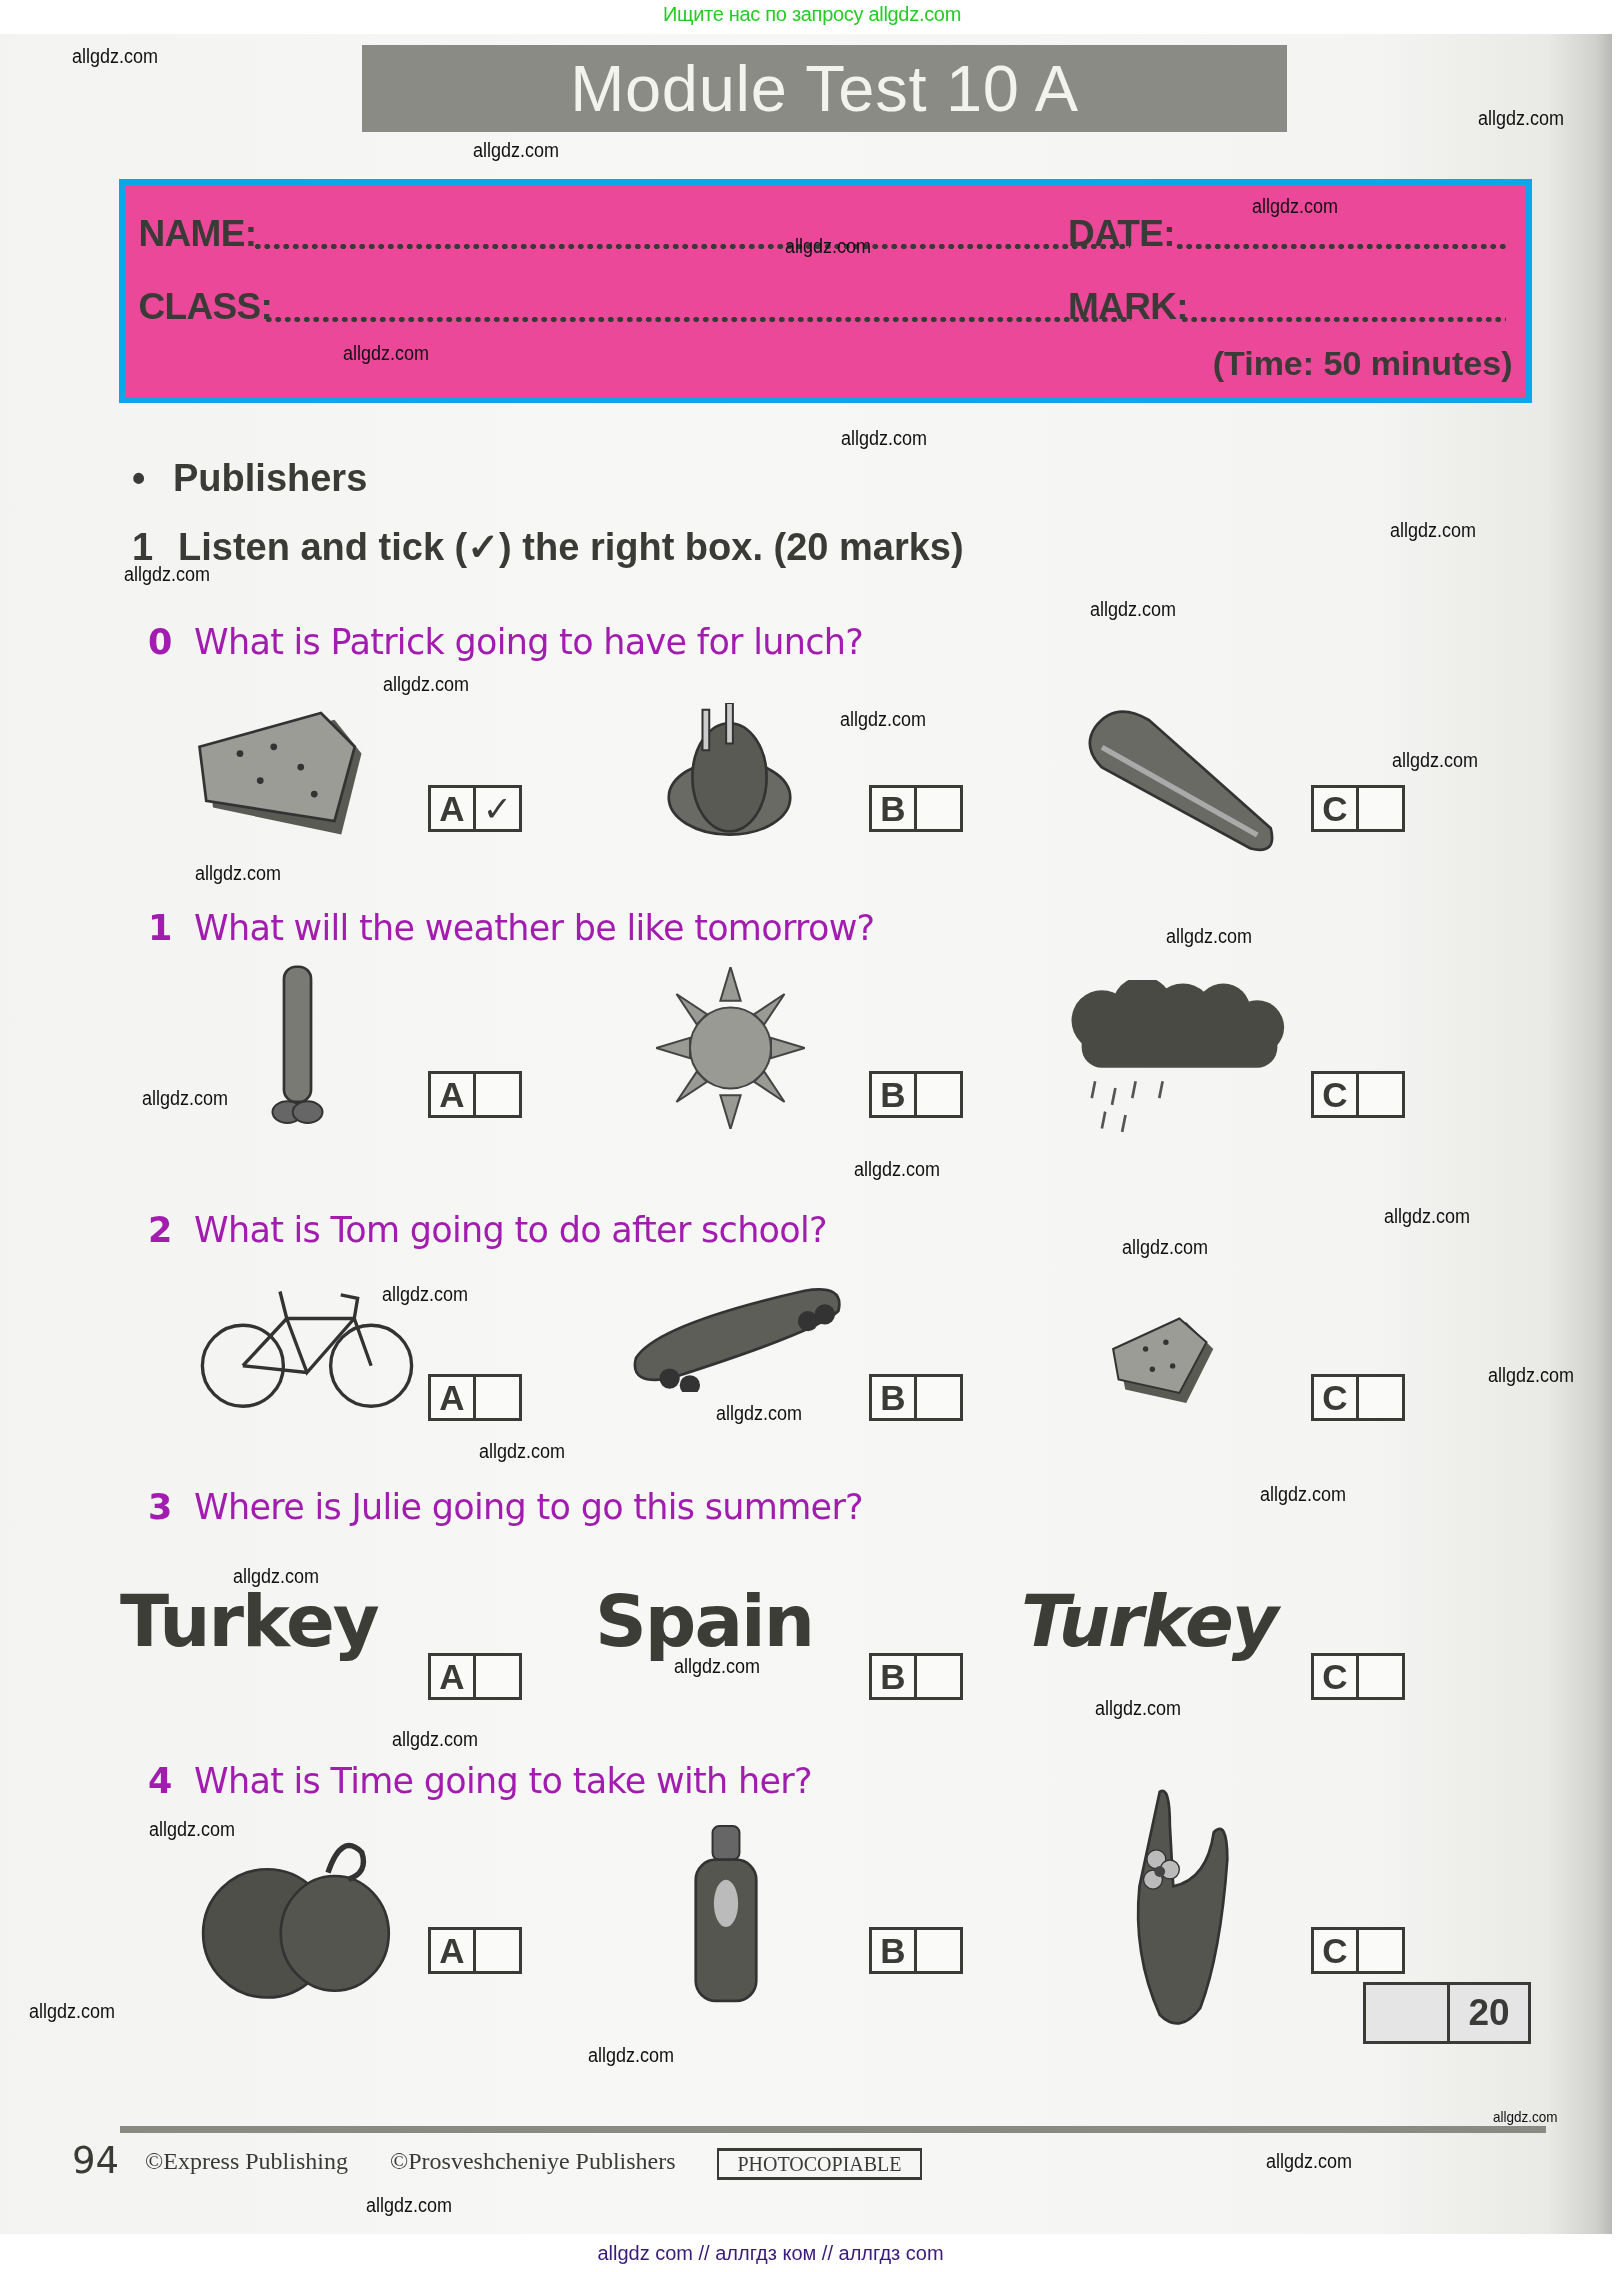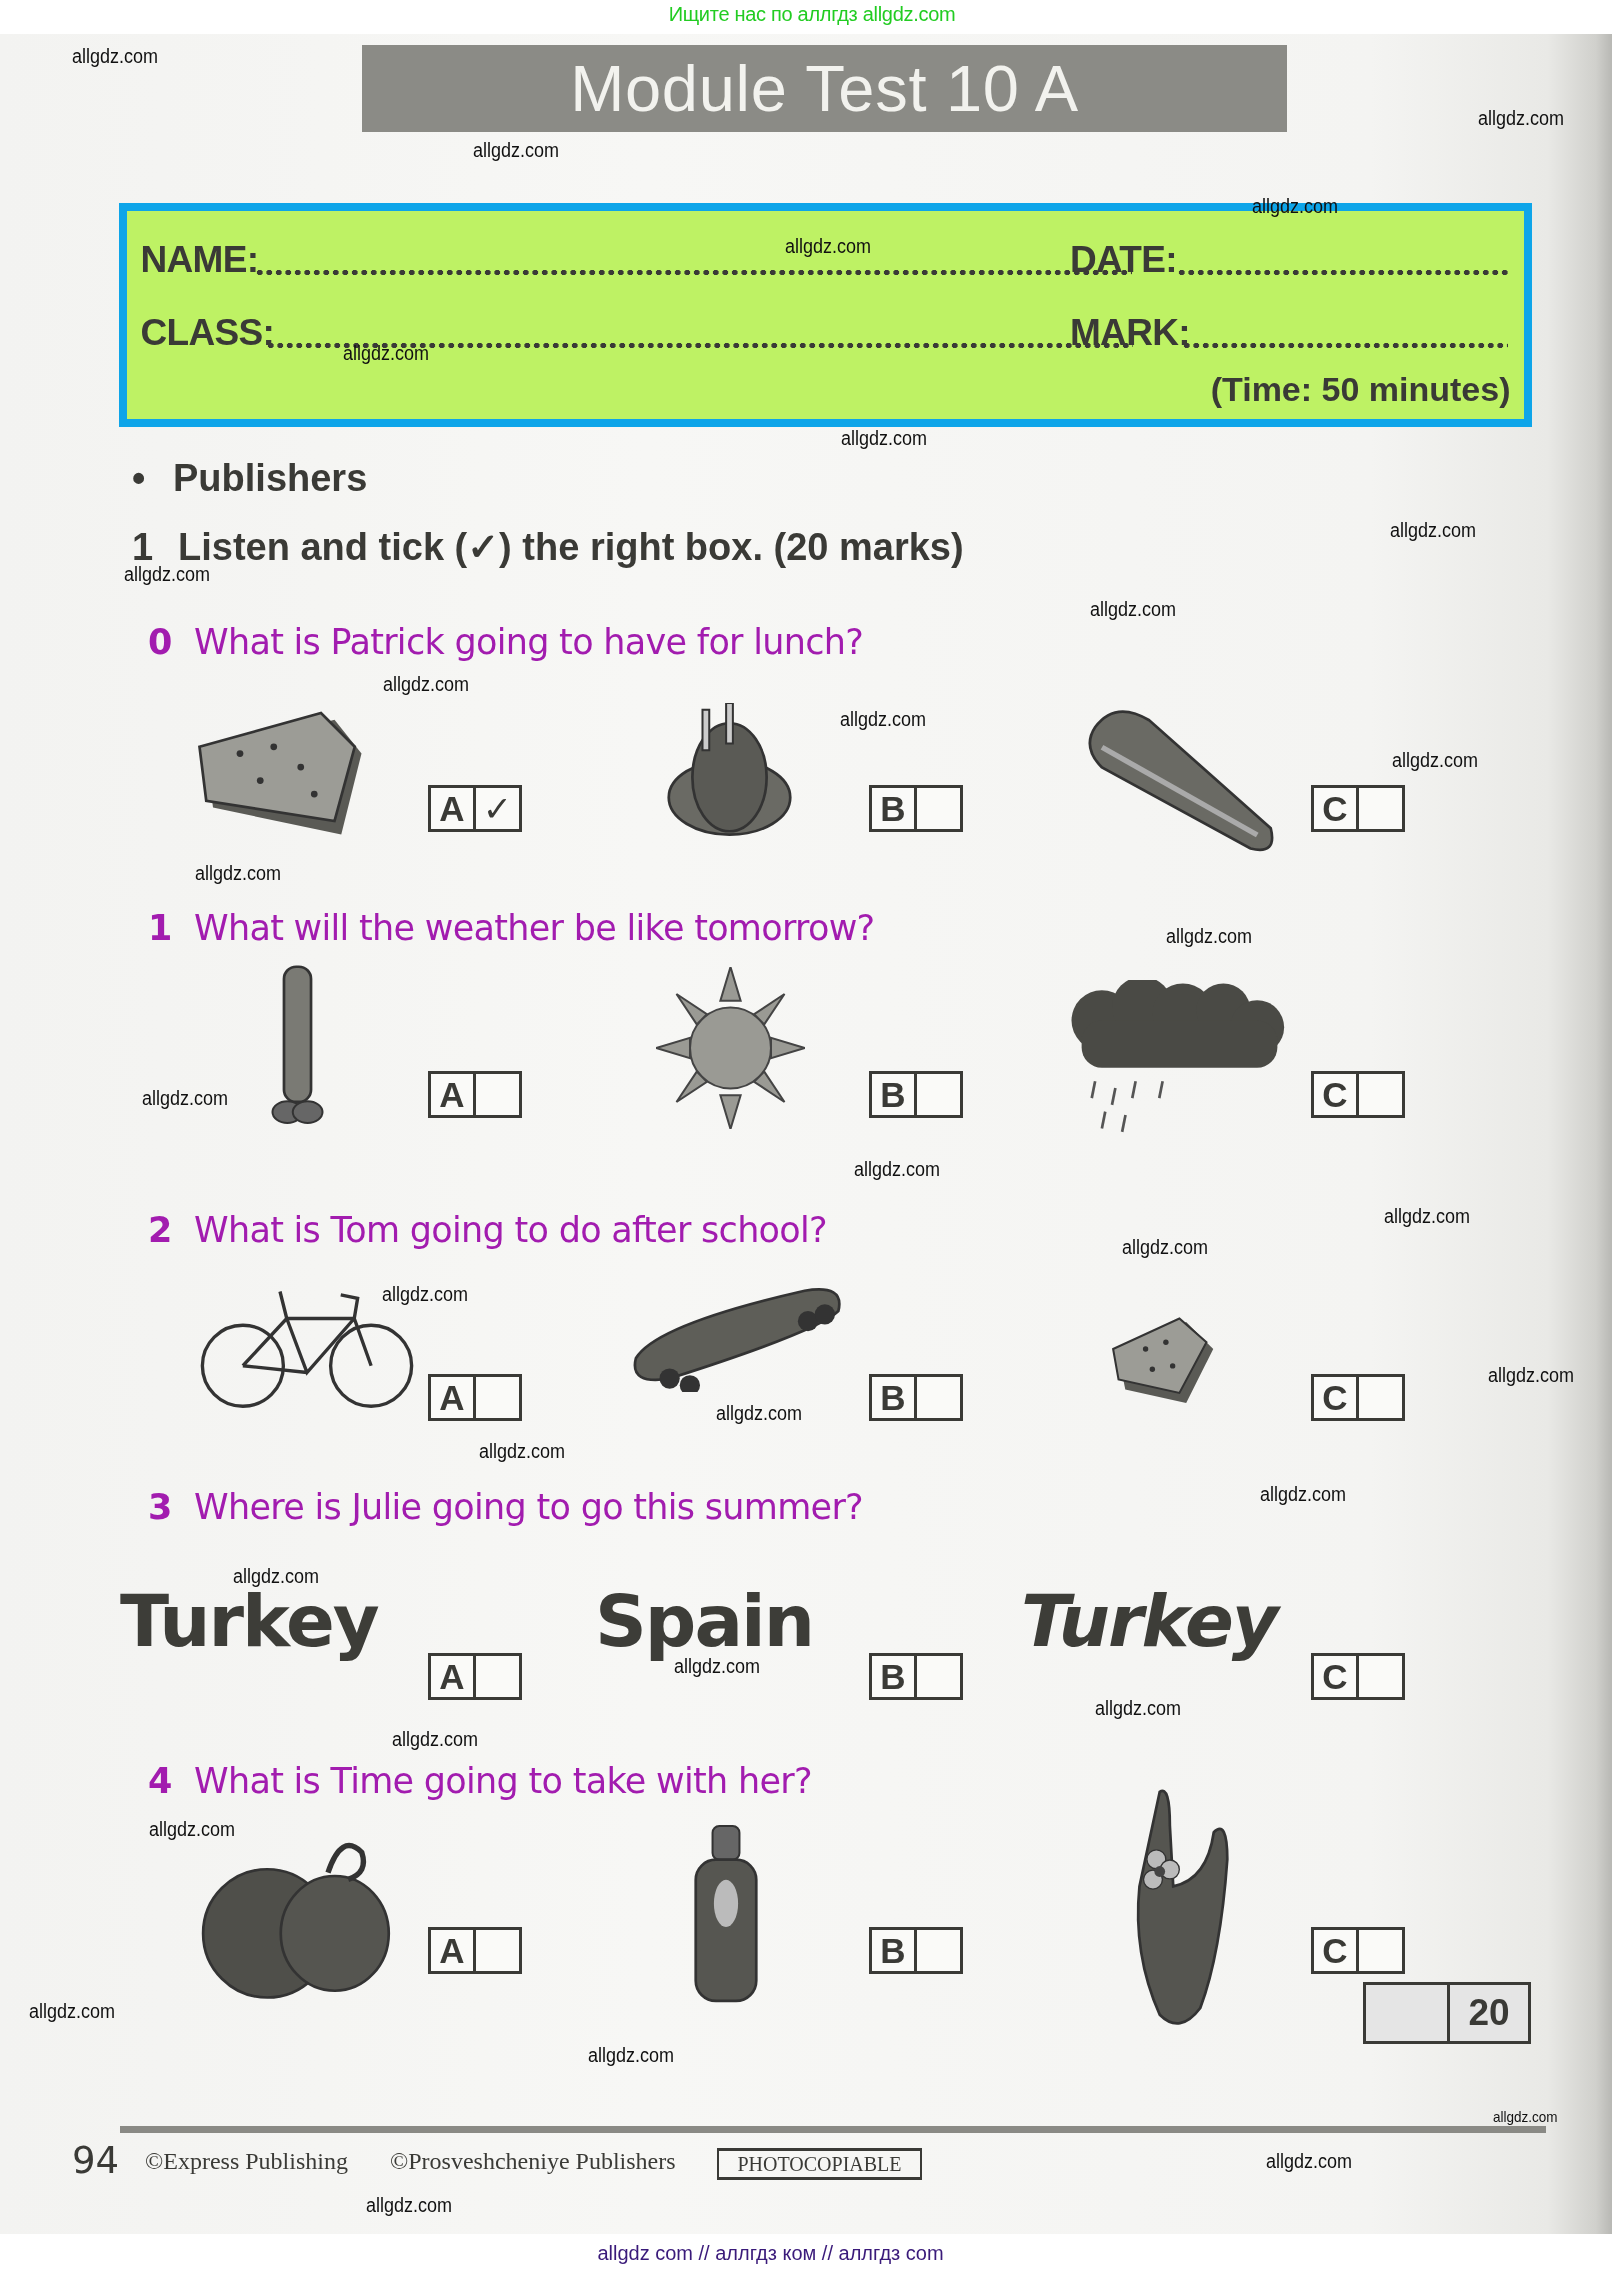--- a/index.html
+++ b/index.html
@@ -23,21 +23,21 @@
   .header-bar {
     position: absolute; left: 362px; top: 45px; width: 925px; height: 87px;
     background: #8b8b86; display: flex; align-items: center; justify-content: center;
   }
   .header-bar span {
     color: #f2f2ee; font-family: "Liberation Sans", sans-serif; font-size: 65px;
     letter-spacing: 0.7px;
   }
   .info-box {
     position: absolute; left: 119px; top: 179px; width: 1413px; height: 224px;
-    box-sizing: border-box; border: 8px solid #0ea5e9; background: #bef264; margin-top: 24px;
+    box-sizing: border-box; border: 6px solid #0ea5e9; background: #ec4899;
   }
   .info-label {
     position: absolute; font-family: "Liberation Sans", sans-serif; font-weight: bold;
     font-size: 37px; color: #3a3a36; white-space: nowrap; letter-spacing: -0.7px;
   }
   .dots {
     position: absolute; height: 6.8px;
     background-image: radial-gradient(circle, #3a3a36 45%, transparent 50%);
     background-size: 9.5px 6.8px; background-repeat: repeat-x;
   }
@@ -105,21 +105,21 @@
   }
   .wm {
     position: absolute; font-family: "Liberation Sans", sans-serif; font-size: 20px;
     color: #111; white-space: nowrap; transform: scaleX(0.9); transform-origin: left top;
   }
   .wm.small { font-size: 15px; }
 </style>
 </head>
 <body>
 
-<div class="top-banner">Ищите нас по аллгдз allgdz.com</div>
+<div class="top-banner">Ищите нас по запросу allgdz.com</div>
 
 <div class="page"></div>
 
 <div class="header-bar">
   <span>Module Test 10 A</span>
 </div>
 
 <div class="info-box">
   <div class="info-label" style="left:13.5px;top:28px;">NAME:</div>
   <div class="dots" style="left:128px;top:58px;width:877px;"></div>

